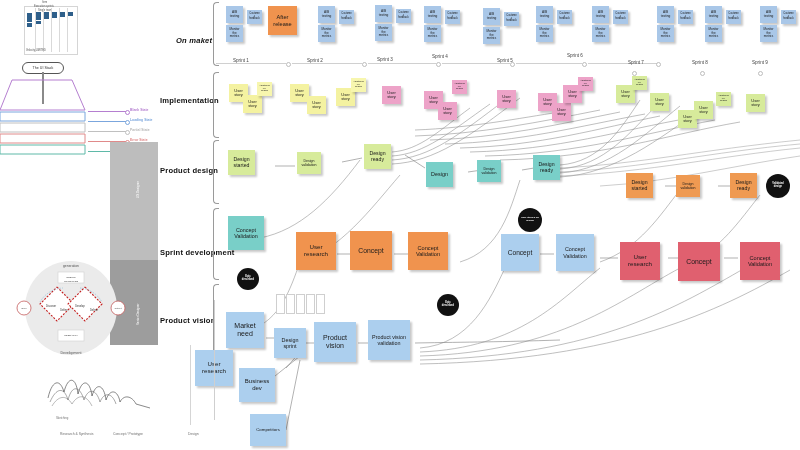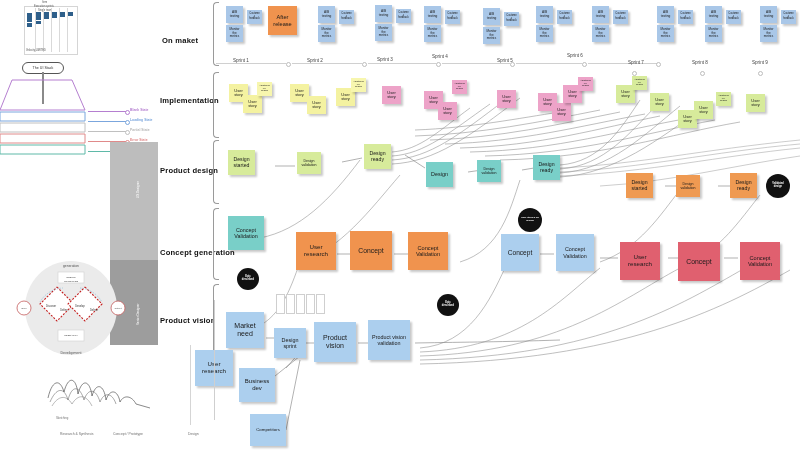--- a/index.html
+++ b/index.html
@@ -246,30 +246,30 @@
     <path d="M8,28 C12,10 20,8 24,22 C28,6 36,6 38,24 C42,8 50,10 52,26 C56,12 64,14 66,30 C70,18 78,20 80,32 C84,24 92,26 96,34 L110,38" fill="none" stroke="#3a3a3a" stroke-width="0.6"></path>
     <path d="M10,32 C16,18 24,16 28,30 C32,14 40,16 44,30 C48,18 56,18 60,32 C64,22 72,22 76,34" fill="none" stroke="#555" stroke-width="0.5"></path>
     <path d="M12,36 C18,26 26,24 32,34 C38,24 46,24 52,36" fill="none" stroke="#666" stroke-width="0.45"></path>
   </svg>
   <div class="capt" style="left:56px;top:416px;font-size:2.8px;">Sketching</div>
 
   <div class="capt" style="left:60px;top:432px;">Research &amp; Synthesis</div>
   <div class="capt" style="left:113px;top:432px;">Concept / Prototype</div>
   <div class="capt" style="left:188px;top:432px;">Design</div>
 
-  <div class="rowlabel" style="left:162px;top:36px;">On maket</div>
+  <div class="rowlabel" style="left:176px;top:36px;font-style:italic;">On maket</div>
   <div class="brace" style="left:213px;top:2px;height:62px;"></div>
 
   <div class="rowlabel" style="left:160px;top:96px;">Implementation</div>
   <div class="brace" style="left:213px;top:72px;height:64px;"></div>
 
   <div class="rowlabel" style="left:160px;top:166px;">Product design</div>
   <div class="brace" style="left:213px;top:140px;height:62px;"></div>
 
-  <div class="rowlabel" style="left:160px;top:248px;">Concept  generation</div>
+  <div class="rowlabel" style="left:160px;top:248px;">Sprint  development</div>
   <div class="brace" style="left:213px;top:208px;height:70px;"></div>
 
   <div class="rowlabel" style="left:160px;top:316px;">Product vision</div>
   <div class="brace" style="left:213px;top:284px;height:70px;"></div>
 
   <div class="axisline" style="left:216px;top:63px;width:70px;"></div>
   <div class="axisline" style="left:292px;top:63px;width:70px;"></div>
   <div class="axisline" style="left:368px;top:63px;width:68px;"></div>
   <div class="axisline" style="left:442px;top:63px;width:68px;"></div>
   <div class="axisline" style="left:516px;top:63px;width:66px;"></div>

